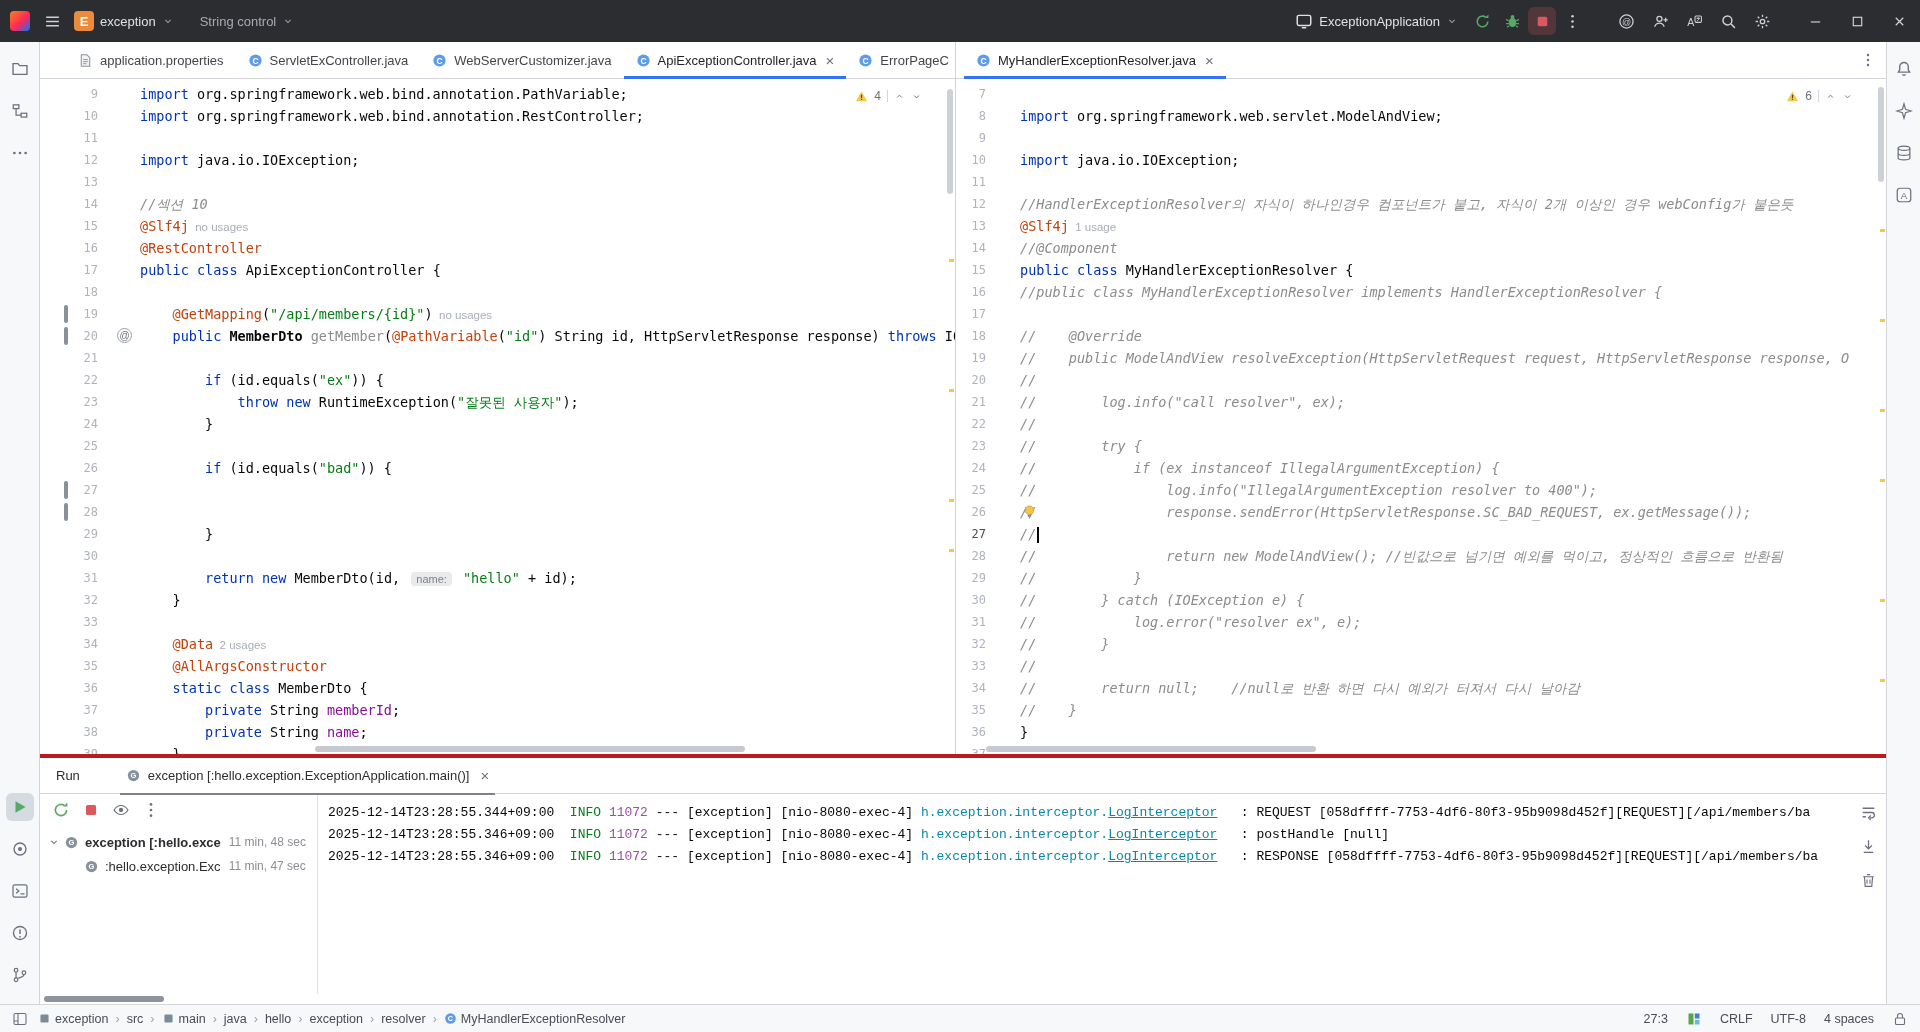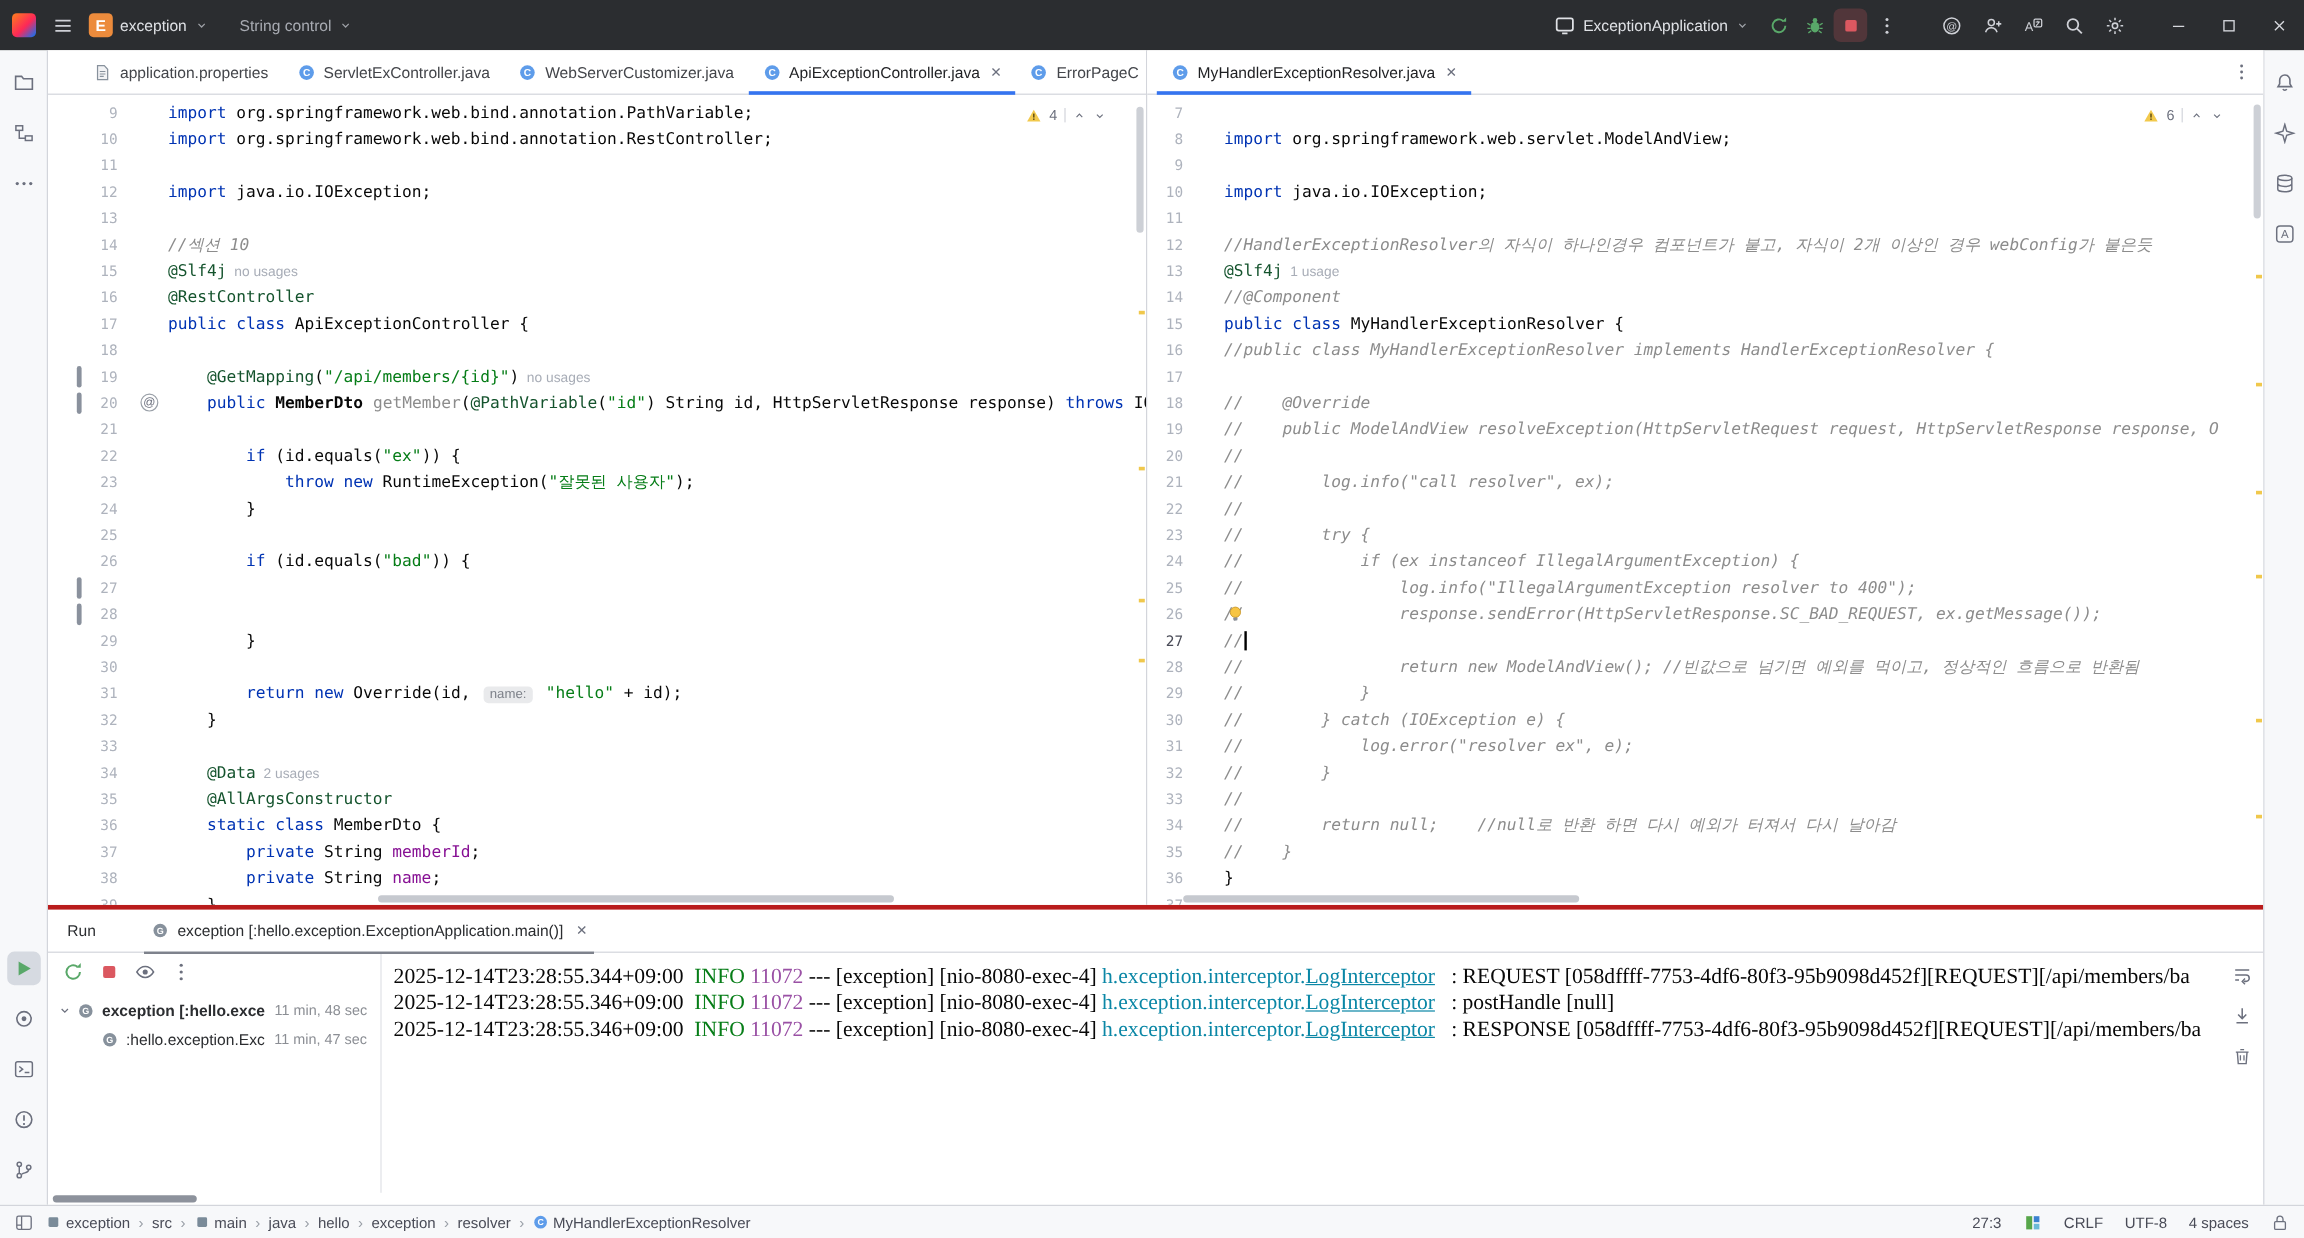--- a/index.html
+++ b/index.html
@@ -48,21 +48,21 @@
   .tab-trail{margin-left:auto;display:flex;align-items:center;gap:4px;padding-right:10px;color:#6c707e}
   .tab-trail .icon{width:16px;height:16px}
   .code{flex:1;overflow:hidden;padding-top:4px;position:relative}
   .crow{display:flex;height:22px;line-height:22px;white-space:pre;position:relative;align-items:center}
   .ln{flex:0 0 58px;text-align:right;color:#aeb3bd;font-size:12px;font-family:"DejaVu Sans Mono",monospace}
   .gslot{flex:0 0 42px;position:relative;height:100%}
   .pane-r .ln{flex-basis:30px}
   .pane-r .gslot{flex-basis:34px}
   .ln.cur{color:#494b57}
   .ctext{font-family:"DejaVu Sans Mono","DejaVu Sans",monospace;font-size:13.5px;color:#080808}
-  .t-k{color:#0033b3}.t-d{color:#080808}.t-s{color:#067d17}.t-a{color:#14532d}
+  .t-k{color:#0033b3}.t-d{color:#080808}.t-s{color:#067d17}.t-a{color:#c2410c}
   .t-c{color:#8c8c8c;font-style:italic}
   .t-f{color:#871094}.t-fi{color:#871094;font-style:italic}
   .t-g{color:#8c8c8c}.t-b{color:#080808;font-weight:bold}
   .t-hint{font-family:"Liberation Sans",sans-serif;font-size:11.5px;color:#a8adb7;font-style:normal}
   .t-chip{font-family:"Liberation Sans",sans-serif;font-size:11px;color:#7d8189;background:#e9eaec;border-radius:4px;padding:1px 5px;margin:0 3px;font-style:normal}
   .caret-bar{display:inline-block;width:1.5px;height:16px;background:#000;vertical-align:middle;margin-left:1px}
   .vcsbar{position:absolute;left:24px;top:2px;bottom:2px;width:4px;background:#8a919d;border-radius:2px}
   .gut-at{position:absolute;right:8px;top:3px;width:15px;height:15px;border:1px solid #9aa0a8;border-radius:50%;color:#6c707e;font-size:10px;display:flex;align-items:center;justify-content:center;background:#fff}
   .row-bulb{position:absolute;left:66px;top:3px;width:15px;height:15px;z-index:2}
   .inspections{position:absolute;top:8px;right:26px;display:flex;align-items:center;gap:6px;font-size:12px;color:#6c707e;background:rgba(255,255,255,.92);padding:2px 7px;border-radius:7px;z-index:3}
@@ -83,21 +83,21 @@
   .run-left{flex:0 0 278px;border-right:1px solid #e0e2e6;display:flex;flex-direction:column}
   .run-toolbar{height:34px;display:flex;align-items:center;gap:12px;padding-left:12px;color:#6c707e}
   .run-toolbar .icon{width:18px;height:18px}
   .run-tree{flex:1;padding-top:2px}
   .tree-row{display:flex;align-items:center;height:24px;font-size:13px;color:#2b2d30;white-space:nowrap;overflow:hidden}
   .tree-row .icon{width:15px;height:15px;margin-right:6px}
   .tree-row .chev{width:12px;height:12px;color:#6c707e;margin:0 4px 0 8px}
   .tree-row.child{padding-left:44px}
   .tree-row .time{color:#8b8e94;font-size:12px;margin-left:8px}
   .tree-row .tname.bold{font-weight:bold}
-  .run-console{flex:1;overflow:hidden;padding:8px 0 0 10px;font-family:Liberation Serif, serif;font-size:18px;line-height:22px;white-space:pre;color:#080808}
+  .run-console{flex:1;overflow:hidden;padding:8px 0 0 10px;font-family:Liberation Mono, monospace;font-size:13px;line-height:22px;white-space:pre;color:#080808}
   .co-info{color:#067d17}
   .co-pid{color:#9a51a5}
   .co-log{color:#0b87a6}
   .co-link{color:#0b87a6;text-decoration:underline;cursor:pointer}
   .console-strip{flex:0 0 36px;display:flex;flex-direction:column;align-items:center;gap:14px;padding-top:10px;color:#6c707e}
   .console-strip .icon{width:17px;height:17px}
   .run-hscroll{flex:0 0 10px;position:relative}
   .run-hscroll .thumb{position:absolute;left:4px;top:2px;width:120px;height:6px;background:#8d929c;border-radius:3px}
   
   .statusbar{height:28px;flex:0 0 28px;background:#f7f8fa;border-top:1px solid #d3d5db;display:flex;align-items:center;padding:0 12px;font-size:12.5px;color:#494b57}
@@ -443,21 +443,21 @@
               <div class="crow"><span class="ln">21</span><span class="gslot"></span><span class="ctext"></span></div>
               <div class="crow"><span class="ln">22</span><span class="gslot"></span><span class="ctext"><span class="t-d">        </span><span class="t-k">if</span><span class="t-d"> (id.equals(</span><span class="t-s">"ex"</span><span class="t-d">)) {</span></span></div>
               <div class="crow"><span class="ln">23</span><span class="gslot"></span><span class="ctext"><span class="t-d">            </span><span class="t-k">throw</span><span class="t-d"> </span><span class="t-k">new</span><span class="t-d"> RuntimeException(</span><span class="t-s">"잘못된 사용자"</span><span class="t-d">);</span></span></div>
               <div class="crow"><span class="ln">24</span><span class="gslot"></span><span class="ctext"><span class="t-d">        }</span></span></div>
               <div class="crow"><span class="ln">25</span><span class="gslot"></span><span class="ctext"></span></div>
               <div class="crow"><span class="ln">26</span><span class="gslot"></span><span class="ctext"><span class="t-d">        </span><span class="t-k">if</span><span class="t-d"> (id.equals(</span><span class="t-s">"bad"</span><span class="t-d">)) {</span></span></div>
               <div class="crow"><span class="vcsbar"></span><span class="ln">27</span><span class="gslot"></span></div>
               <div class="crow"><span class="vcsbar"></span><span class="ln">28</span><span class="gslot"></span></div>
               <div class="crow"><span class="ln">29</span><span class="gslot"></span><span class="ctext"><span class="t-d">        }</span></span></div>
               <div class="crow"><span class="ln">30</span><span class="gslot"></span><span class="ctext"></span></div>
-              <div class="crow"><span class="ln">31</span><span class="gslot"></span><span class="ctext"><span class="t-d">        </span><span class="t-k">return</span><span class="t-d"> </span><span class="t-k">new</span><span class="t-d"> Override(id, </span><span class="t-chip">name:</span><span class="t-s"> "hello"</span><span class="t-d"> + id);</span></span></div>
+              <div class="crow"><span class="ln">31</span><span class="gslot"></span><span class="ctext"><span class="t-d">        </span><span class="t-k">return</span><span class="t-d"> </span><span class="t-k">new</span><span class="t-d"> MemberDto(id, </span><span class="t-chip">name:</span><span class="t-s"> "hello"</span><span class="t-d"> + id);</span></span></div>
               <div class="crow"><span class="ln">32</span><span class="gslot"></span><span class="ctext"><span class="t-d">    }</span></span></div>
               <div class="crow"><span class="ln">33</span><span class="gslot"></span><span class="ctext"></span></div>
               <div class="crow"><span class="ln">34</span><span class="gslot"></span><span class="ctext"><span class="t-d">    </span><span class="t-a">@Data</span><span class="t-hint">  2 usages</span></span></div>
               <div class="crow"><span class="ln">35</span><span class="gslot"></span><span class="ctext"><span class="t-d">    </span><span class="t-a">@AllArgsConstructor</span></span></div>
               <div class="crow"><span class="ln">36</span><span class="gslot"></span><span class="ctext"><span class="t-d">    </span><span class="t-k">static</span><span class="t-d"> </span><span class="t-k">class</span><span class="t-d"> MemberDto {</span></span></div>
               <div class="crow"><span class="ln">37</span><span class="gslot"></span><span class="ctext"><span class="t-d">        </span><span class="t-k">private</span><span class="t-d"> String </span><span class="t-f">memberId</span><span class="t-d">;</span></span></div>
               <div class="crow"><span class="ln">38</span><span class="gslot"></span><span class="ctext"><span class="t-d">        </span><span class="t-k">private</span><span class="t-d"> String </span><span class="t-f">name</span><span class="t-d">;</span></span></div>
               <div class="crow"><span class="ln">39</span><span class="gslot"></span><span class="ctext"><span class="t-d">    }</span></span></div>
             </div>
         </div>

